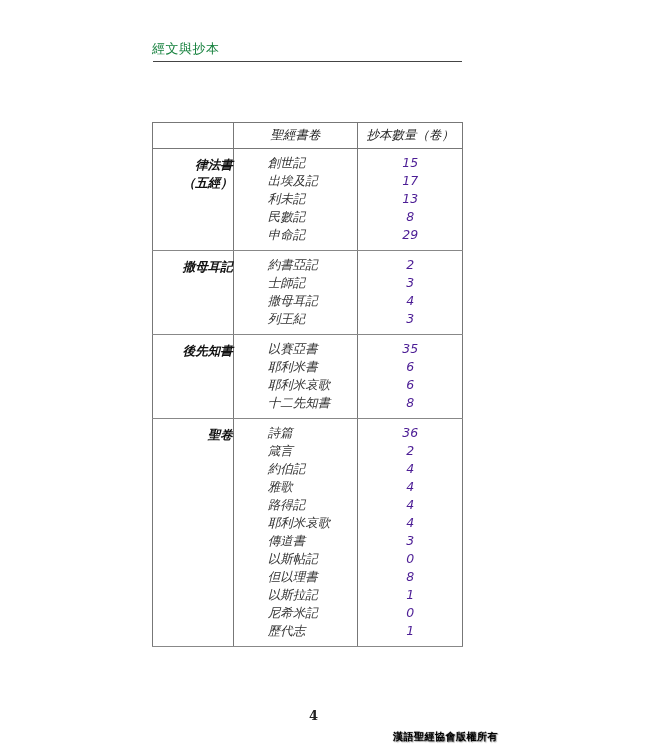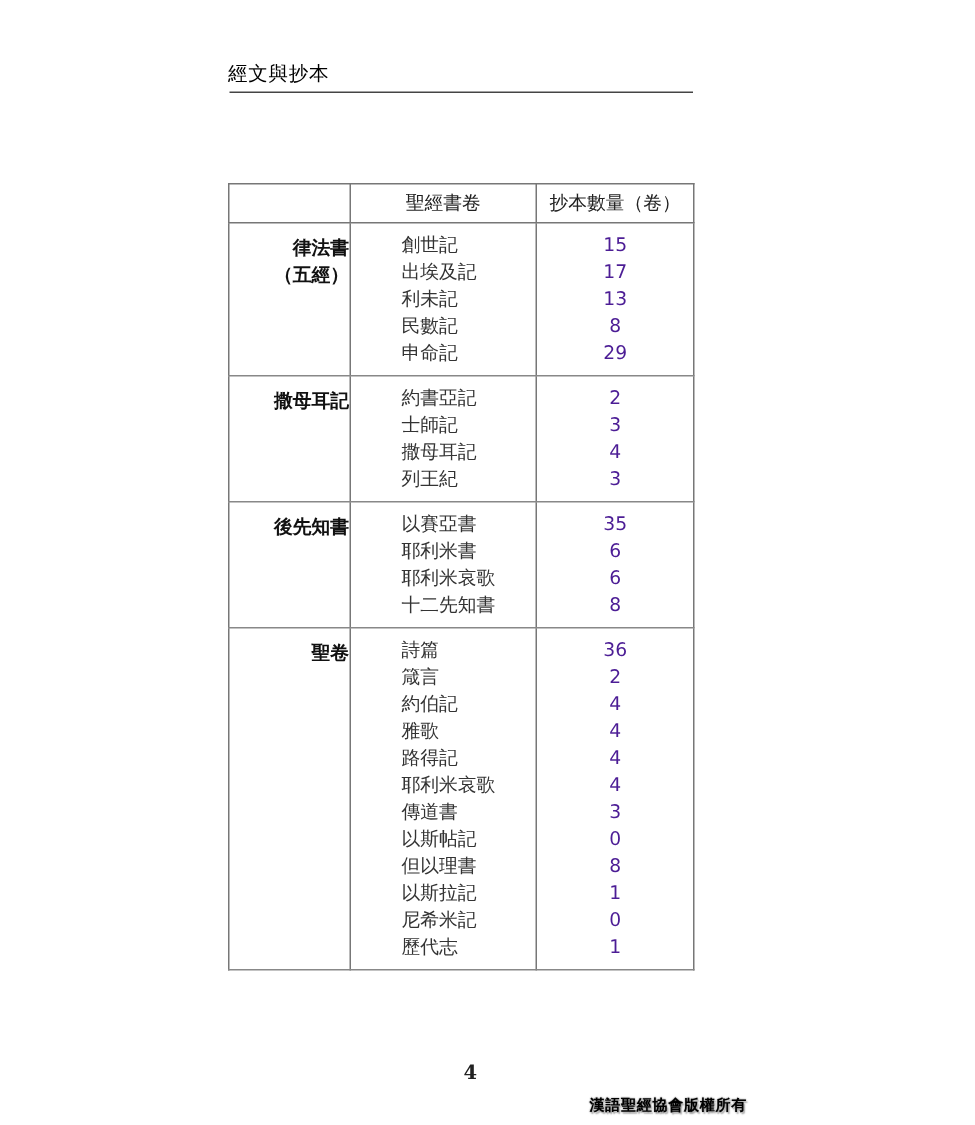--- a/index.html
+++ b/index.html
@@ -1,34 +1,35 @@
 <!DOCTYPE html>
 <html><head>
 <meta charset="utf-8">
 <style>
   html, body { margin: 0; padding: 0; }
   body {
     width: 650px; height: 750px; background: #ffffff; position: relative; overflow: hidden;
     font-family: "DejaVu Sans", "Liberation Sans", sans-serif; color: #222;
   }
   .running-head {
-    position: absolute; left: 152px; top: 40px; font-size: 13px; color: #000000;
+    position: absolute; left: 152px; top: 40px; font-size: 13px; color: #15803d;
     letter-spacing: 0.5px;
   }
   .head-rule {
     position: absolute; left: 153px; top: 61px; width: 309px; height: 0;
     border-top: 1.5px solid #444;
   }
   table.bible {
     position: absolute; left: 152px; top: 122px; width: 311px;
     border-collapse: collapse; font-size: 12.5px;
   }
   table.bible td, table.bible th {
     border-left: 1.5px solid #777; border-right: 1.5px solid #777; padding: 0;
     vertical-align: top;
+    font-style: italic;
   }
   table.bible thead th {
     border: 1.5px solid #777; height: 25px; font-weight: normal; text-align: center;
     vertical-align: middle; color: #222;
   }
   col.c1 { width: 81px; } col.c2 { width: 125px; } col.c3 { width: 105px; }
   tbody.grp td { border-bottom: 1.5px solid #888; }
   .cat {
     font-weight: bold; text-align: right; padding-top: 7px !important; line-height: 18px;
     color: #111;

